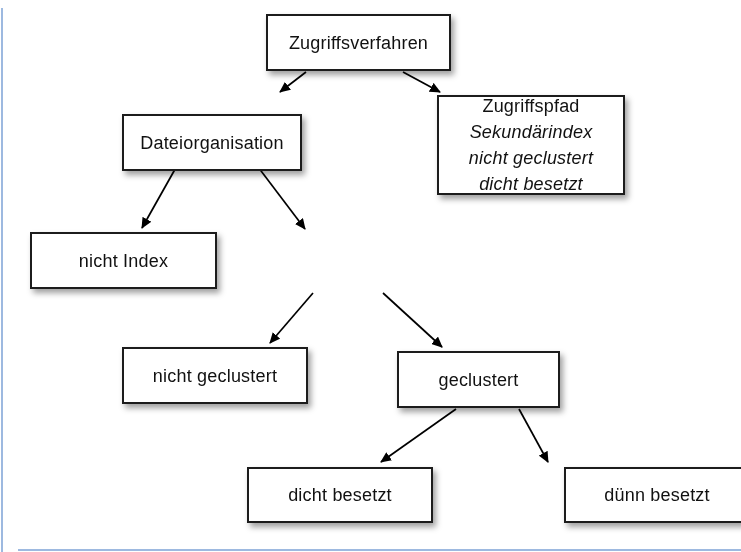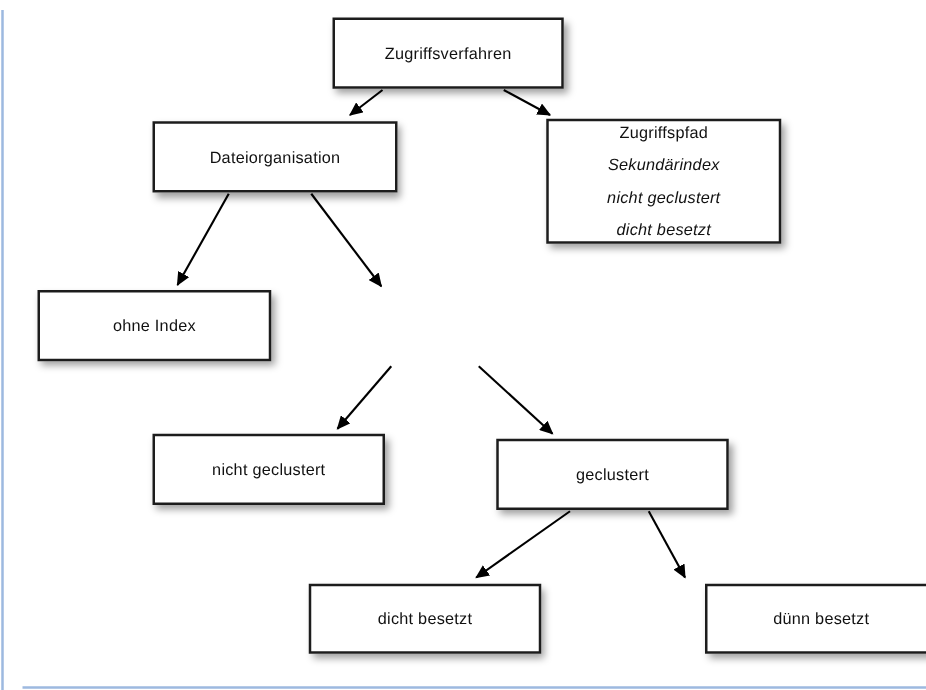--- a/index.html
+++ b/index.html
@@ -23,34 +23,34 @@
   .edges line{stroke:var(--arrow);stroke-width:1.7;}
   .node{
     position:absolute;z-index:2;
     background:var(--box-fill);
     border:2px solid var(--box-border);
     box-shadow:3px 4px 6px rgba(0,0,0,0.38);
     display:flex;flex-direction:column;
     align-items:center;justify-content:center;
     text-align:center;
     color:var(--text);
-    font-size:13px;
+    font-size:18px;
     letter-spacing:0.2px;
     box-sizing:border-box;
   }
   .node .line{display:block;line-height:26px;white-space:nowrap;}
   .italic{font-style:italic;}
   
   .n-root {left:266px;top:14px; width:185px;height:57px;}
-  .n-datei{left:122px;top:97px; width:196px;height:57px;text-align:right;}
+  .n-datei{left:122px;top:114px; width:180px;height:57px;text-align:right;}
   .n-pfad {left:437px;top:95px; width:188px;height:100px;}
   .n-ohne {left:30px; top:232px;width:187px;height:57px;}
   .n-prim {left:255px;top:233px;width:185px;height:58px;}
   .n-nicht{left:122px;top:347px;width:186px;height:57px;}
-  .n-gecl {left:397px;top:351px;width:186px;height:57px;}
+  .n-gecl {left:397px;top:351px;width:163px;height:57px;}
   .n-dicht{left:247px;top:467px;width:186px;height:56px;}
   .n-duenn{left:516px;top:467px;width:186px;height:56px;margin-left:48px;}
   
   .edge-left{
     position:absolute;left:1px;top:8px;width:2px;height:544px;
     background:var(--accent-edge);z-index:0;
   }
   .edge-bottom{
     position:absolute;left:18px;top:549px;width:723px;height:2px;
     background:var(--accent-edge);z-index:0;
@@ -89,21 +89,21 @@
   </div>
 
   <div class="node n-pfad">
     <span class="line">Zugriffspfad</span>
     <span class="line italic">Sekundärindex</span>
     <span class="line italic">nicht geclustert</span>
     <span class="line italic">dicht besetzt</span>
   </div>
 
   <div class="node n-ohne">
-    <span class="line">ohne Index</span>
+    <span class="line">nicht Index</span>
   </div>
 
 
   <div class="node n-nicht">
     <span class="line">nicht geclustert</span>
   </div>
 
   <div class="node n-gecl">
     <span class="line">geclustert</span>
   </div>

